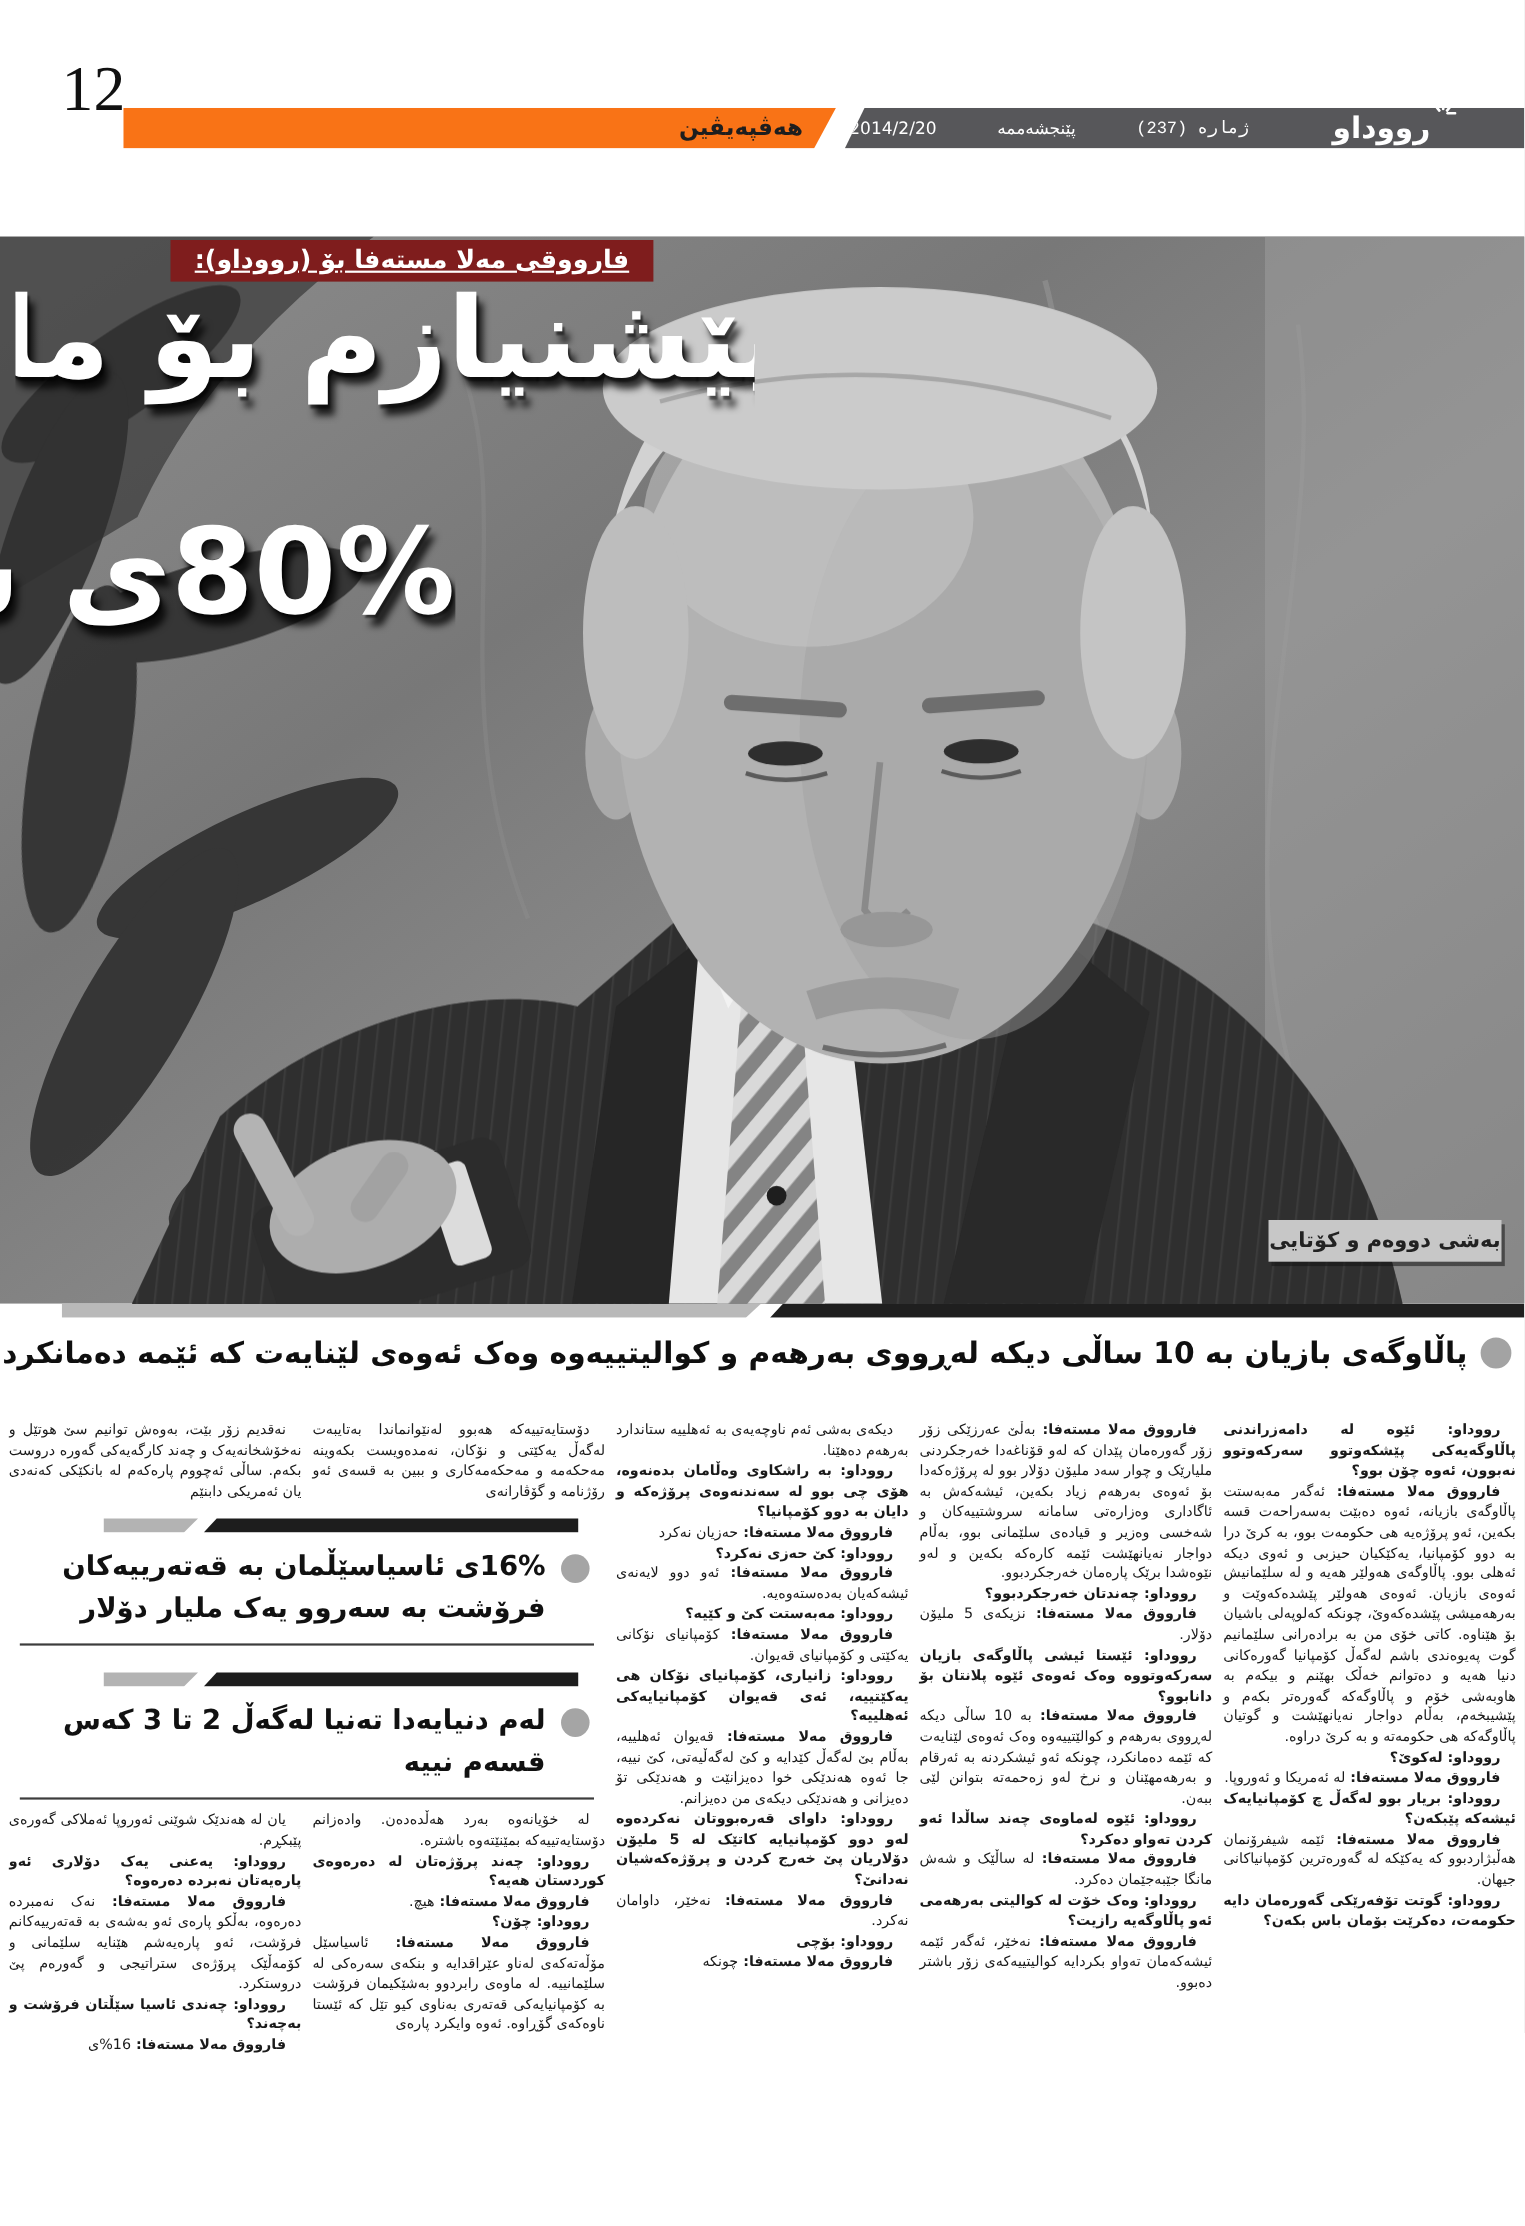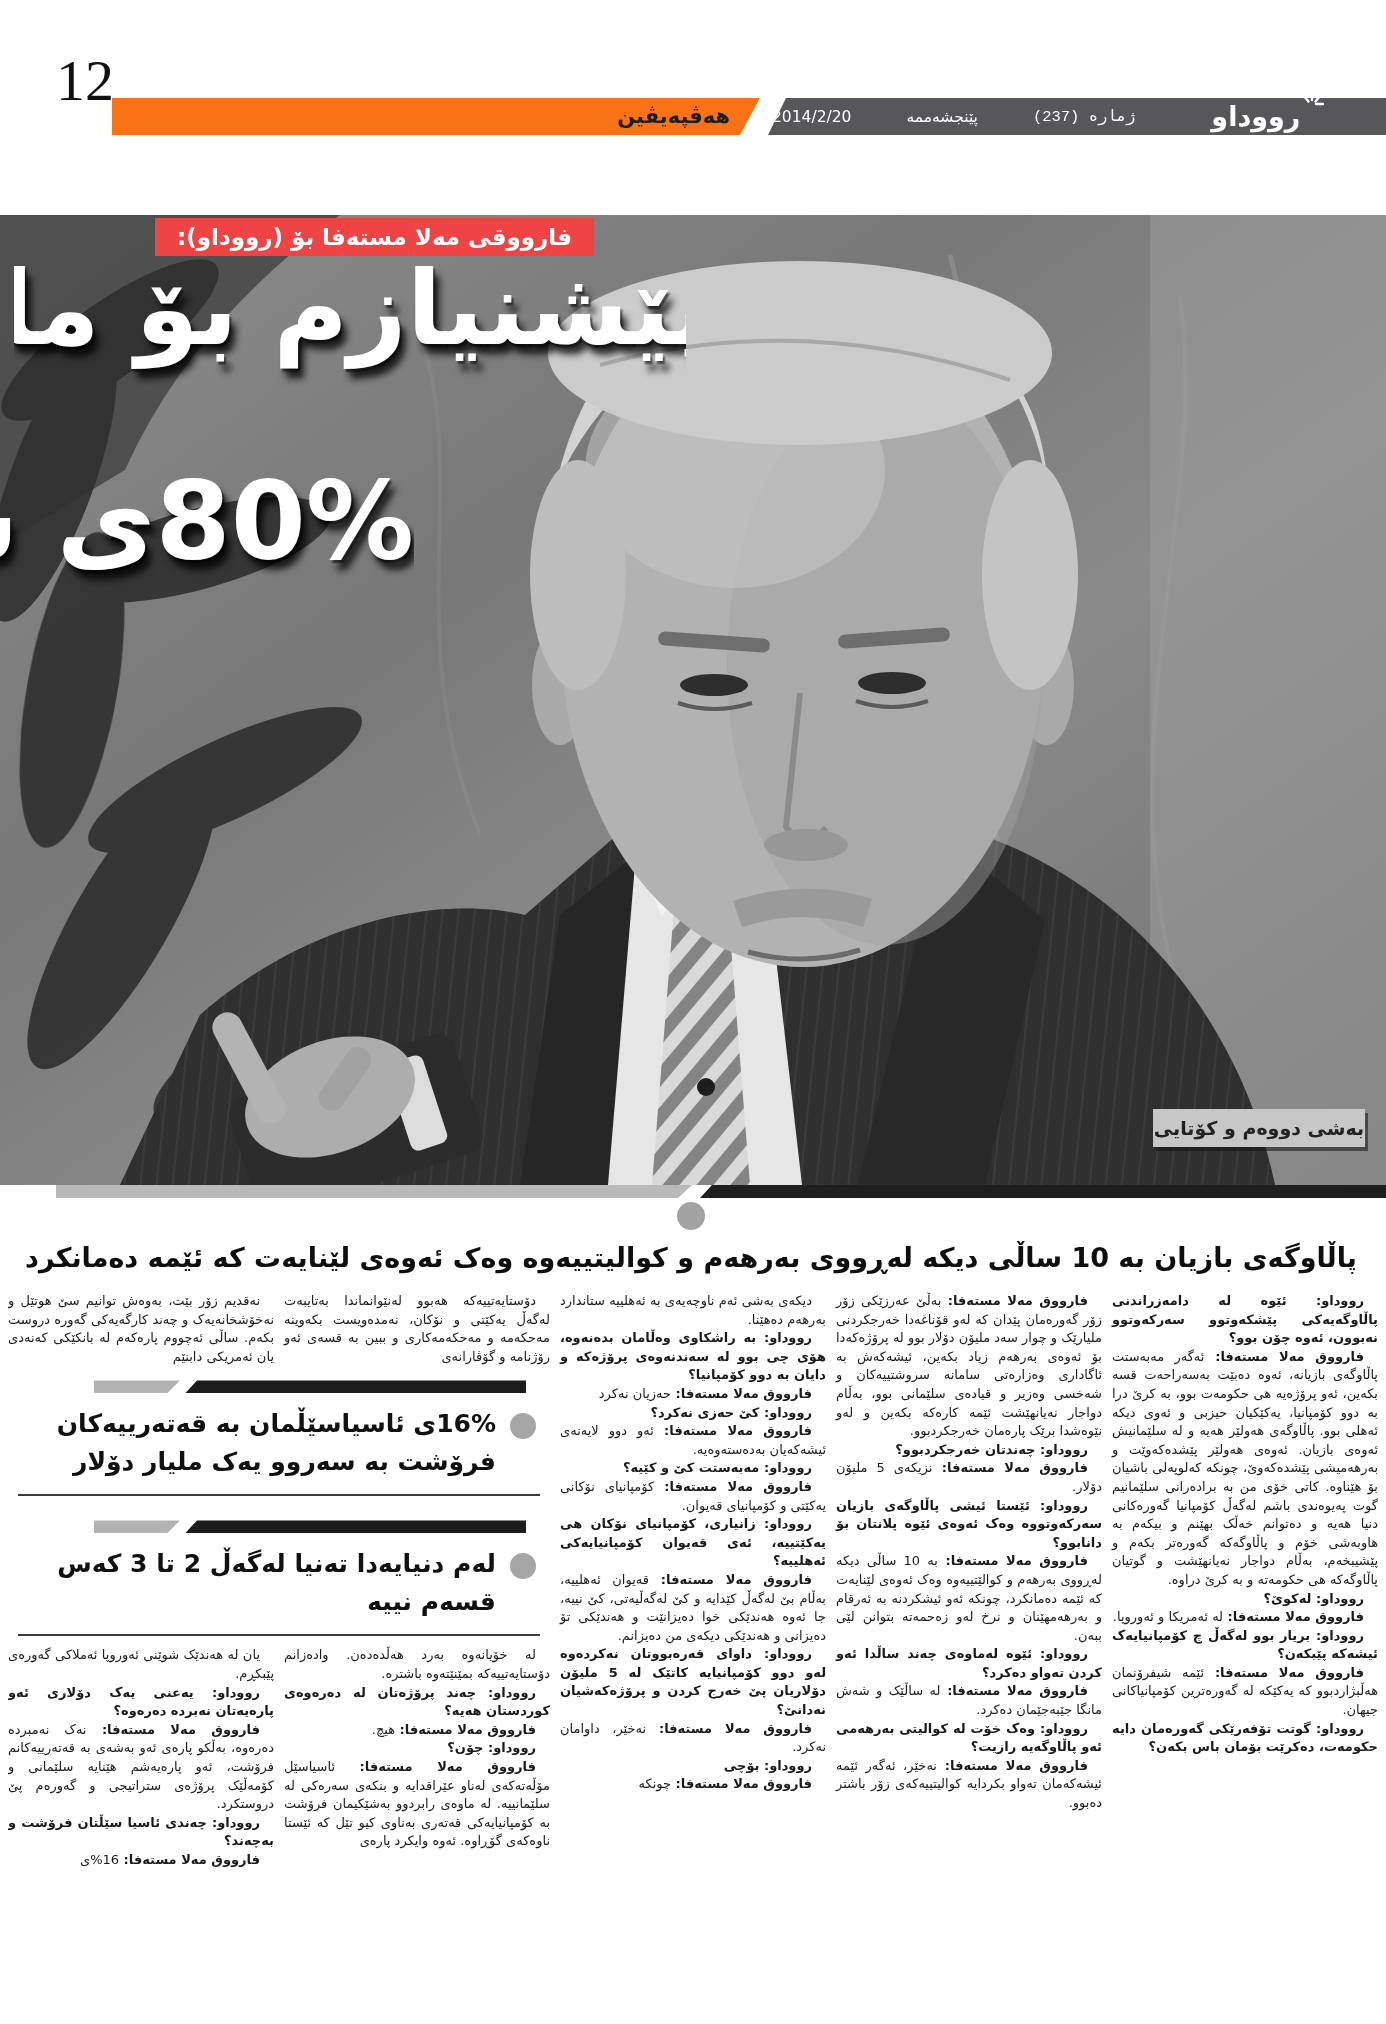--- a/index.html
+++ b/index.html
@@ -18,39 +18,39 @@
            display:flex;flex-direction:row;align-items:center;justify-content:flex-end;color:#fff;}
   .hd{font-size:15.5px;color:#fff;}
   .hd.date{margin-left:4px;}
   .hd.day{margin:0 55px;}
   .hd.issue{margin-right:70px;font-family:Liberation Mono, monospace;}
   .brand{position:relative;margin-right:14px;margin-left:6px;padding-right:20px;font-size:27px;font-weight:800;color:#fff;}
   .brand .rays{position:absolute;right:-4px;top:-10px;width:24px;height:24px;}
   
   .photo{position:absolute;left:0;top:215px;width:1386px;height:970px;overflow:hidden;background:#7e7e7e;}
   .photo svg.scene{position:absolute;left:0;top:0;width:100%;height:100%;}
-  .kicker{position:absolute;left:155px;top:3px;height:38px;line-height:38px;background:#ef4444;color:#fff;
-          font-size:23px;font-weight:bold;padding:0 22px;white-space:nowrap;}
+  .kicker{position:absolute;left:155px;top:3px;height:38px;line-height:38px;background:#7f1d1d;color:#fff;
+          font-size:23px;font-weight:bold;padding:0 22px;white-space:nowrap;text-decoration:underline;}
   .hl1wrap{position:absolute;left:14px;top:20px;width:672px;height:218px;overflow:hidden;}
   .hl1wrap .hl{position:absolute;right:-26px;top:0;}
   .hl2wrap{position:absolute;left:-28px;top:228px;width:442px;height:170px;overflow:hidden;}
   .hl2wrap .hl{position:absolute;right:0;top:0;}
   .hl{white-space:nowrap;font-size:102px;font-weight:800;line-height:1.45;color:#fff;
       text-shadow:6px 10px 7px rgba(0,0,0,.78), 2px 3px 2px rgba(0,0,0,.6);}
   .hl2wrap .hl{font-size:108px;}
   .badge{position:absolute;left:1153px;top:894px;width:212px;height:38px;background:#c7c7c7;color:#222;
          font-size:19px;line-height:38px;text-align:center;box-shadow:3px 4px 0 rgba(20,20,20,.55);font-weight:bold;}
   
   .subbar{position:absolute;left:56px;right:0;top:1185px;height:13px;}
   .sb-light{position:absolute;left:0;top:0;bottom:0;width:636px;background:#b9b9b9;
             clip-path:polygon(0 0,100% 0,calc(100% - 14px) 100%,0 100%);}
   .sb-dark{position:absolute;left:644px;right:0;top:0;bottom:0;background:#1f1f1f;
            clip-path:polygon(12px 0,100% 0,100% 100%,0 100%);}
   
-  .subhead{position:absolute;left:8px;right:12px;top:1202px;height:56px;display:flex;align-items:center;gap:12px;flex-direction:column;}
+  .subhead{position:absolute;left:8px;right:12px;top:1202px;height:56px;display:flex;align-items:center;gap:12px;}
   .subhead .dot{flex:0 0 auto;width:28px;height:28px;border-radius:50%;background:#a3a3a3;}
   .subhead h2{margin:0;font-size:27px;font-weight:800;color:#0f0f0f;white-space:nowrap;letter-spacing:-0.2px;}
   
   .bodycols{position:absolute;left:8px;right:8px;top:1292px;bottom:8px;overflow:hidden;
             display:flex;gap:10px;text-align:justify;}
   .col{width:266px;flex:0 0 266px;font-size:13px;line-height:18.6px;}
   .dualwrap{width:542px;flex:0 0 542px;display:flex;flex-direction:column;}
   .dualrow{display:flex;gap:10px;}
   .para{margin:0;text-indent:14px;}
   .para strong{font-weight:800;}

